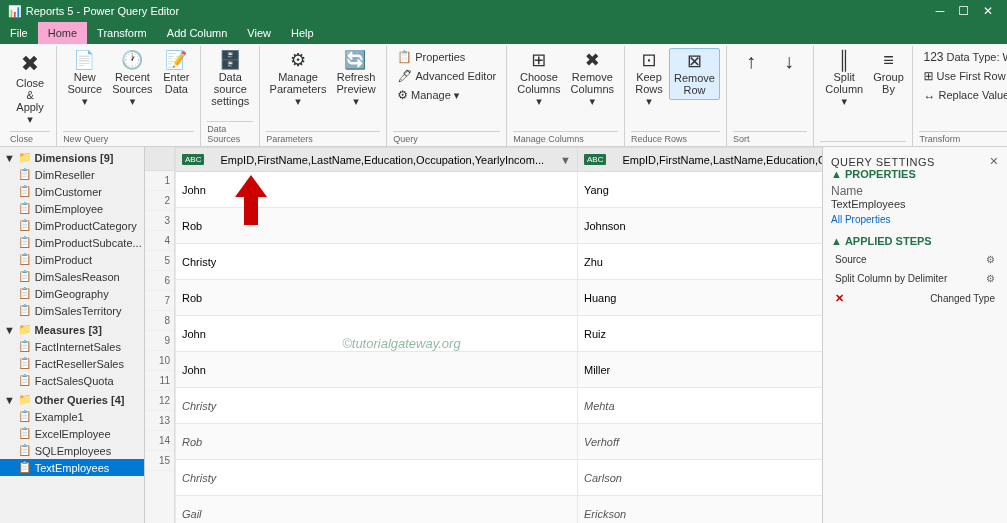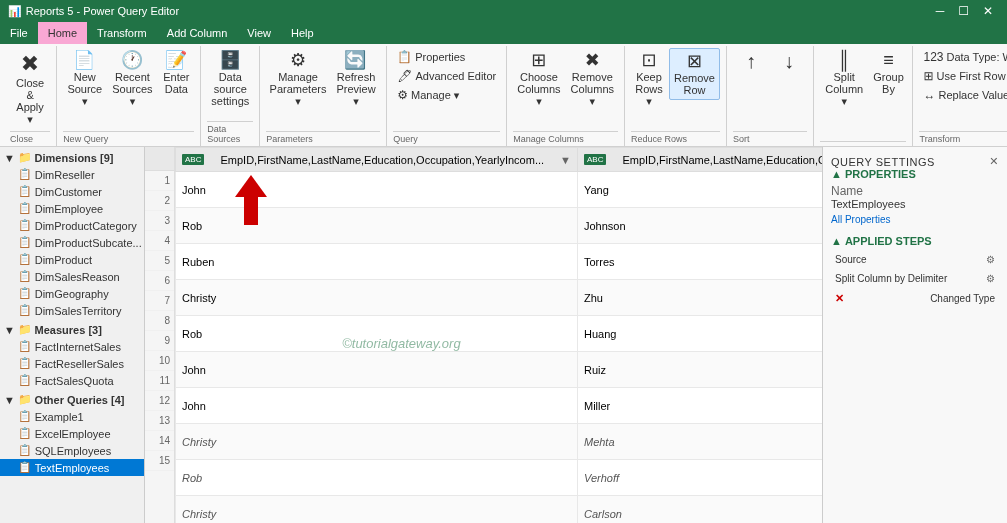--- a/index.html
+++ b/index.html
@@ -627,25 +627,20 @@
             <td>John</td>
             <td>Yang</td>
 
           </tr>
           <tr>
             <td>Rob</td>
             <td>Johnson</td>
 
           </tr>
           <tr>
-            <td>Ruben</td>
-            <td>Torres</td>
-
-          </tr>
-          <tr>
             <td>Christy</td>
             <td>Zhu</td>
 
           </tr>
           <tr>
             <td>Rob</td>
             <td>Huang</td>
 
           </tr>
           <tr>

